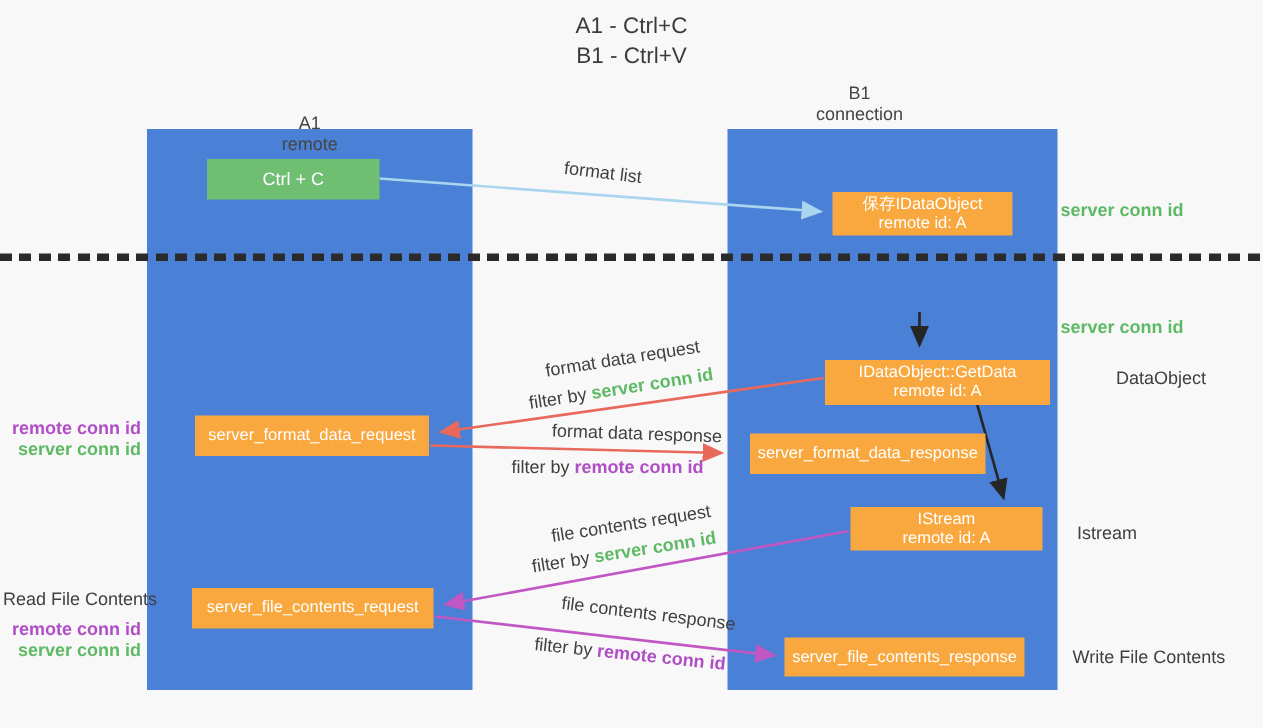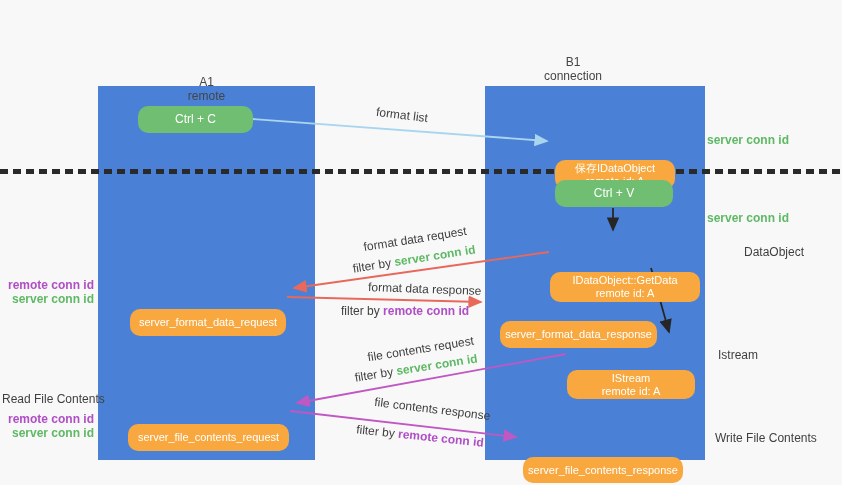--- a/index.html
+++ b/index.html
@@ -21,39 +21,43 @@
   .col-header.right { left:463px; width:220px; }
 
   .lifeline { position:absolute; top:86px; background:#4a81d6; z-index:1; }
   .lifeline.left  { left:98px;  width:217px; height:374px; }
   .lifeline.right { left:485px; width:220px; height:374px; }
 
   .dotted-sep { position:absolute; left:0; top:169px; width:842px; height:5px; z-index:2;
     background:repeating-linear-gradient(to right,#2a2a2a 0 8px,transparent 8px 13px); }
 
   .node { position:absolute; display:flex; flex-direction:column; align-items:center; justify-content:center;
-    color:#fff; border-radius:10px; z-index:4; text-align:center; line-height:13px; }
+    color:#fff; border-radius:0; z-index:4; text-align:center; line-height:13px; }
   .node.green  { background:#6fbe72; font-size:12px; }
-  .node.orange { background:#f8a83e; font-size:11px;margin-top:32px; }
+  .node.orange { background:#f8a83e; font-size:11px; }
 
   .arrow-label { position:absolute; font-size:12px; color:#3f3f3f; white-space:nowrap; z-index:5; }
   .side-label  { position:absolute; font-size:12px; white-space:nowrap; z-index:5; }
   .bold-green  { color:#5eb964; font-weight:700; }
   .bold-purple { color:#b04ec6; font-weight:700; }
   .plain-dark  { color:#3f3f3f; font-weight:400; }
   .stack { line-height:14px; }
   .stack.right-align { text-align:right; }
 
   svg.arrows { position:absolute; inset:0; z-index:3; pointer-events:none; }
 </style>
 </head>
 <body>
 
 <div class="canvas">
 
+  <div class="title-block">
+    <div>A1 - Ctrl+C</div>
+    <div>B1 - Ctrl+V</div>
+  </div>
 
   <div class="col-header left">
     <div>A1</div>
     <div>remote</div>
   </div>
   <div class="col-header right">
     <div>B1</div>
     <div>connection</div>
   </div>
 
@@ -88,23 +92,20 @@
 
   <div class="node green" style="left:138px;top:106px;width:115px;height:27px;">
     <div>Ctrl + C</div>
   </div>
 
   <div class="node orange" style="left:555px;top:128px;width:120px;height:29px;">
     <div>保存IDataObject</div>
     <div>remote id: A</div>
   </div>
 
-  <div class="node green" style="left:555px;top:180px;width:118px;height:27px;">
-    <div>Ctrl + V</div>
-  </div>
 
   <div class="node orange" style="left:550px;top:240px;width:150px;height:30px;">
     <div>IDataObject::GetData</div>
     <div>remote id: A</div>
   </div>
 
   <div class="node orange" style="left:130px;top:277px;width:156px;height:27px;">
     <div>server_format_data_request</div>
   </div>
 

